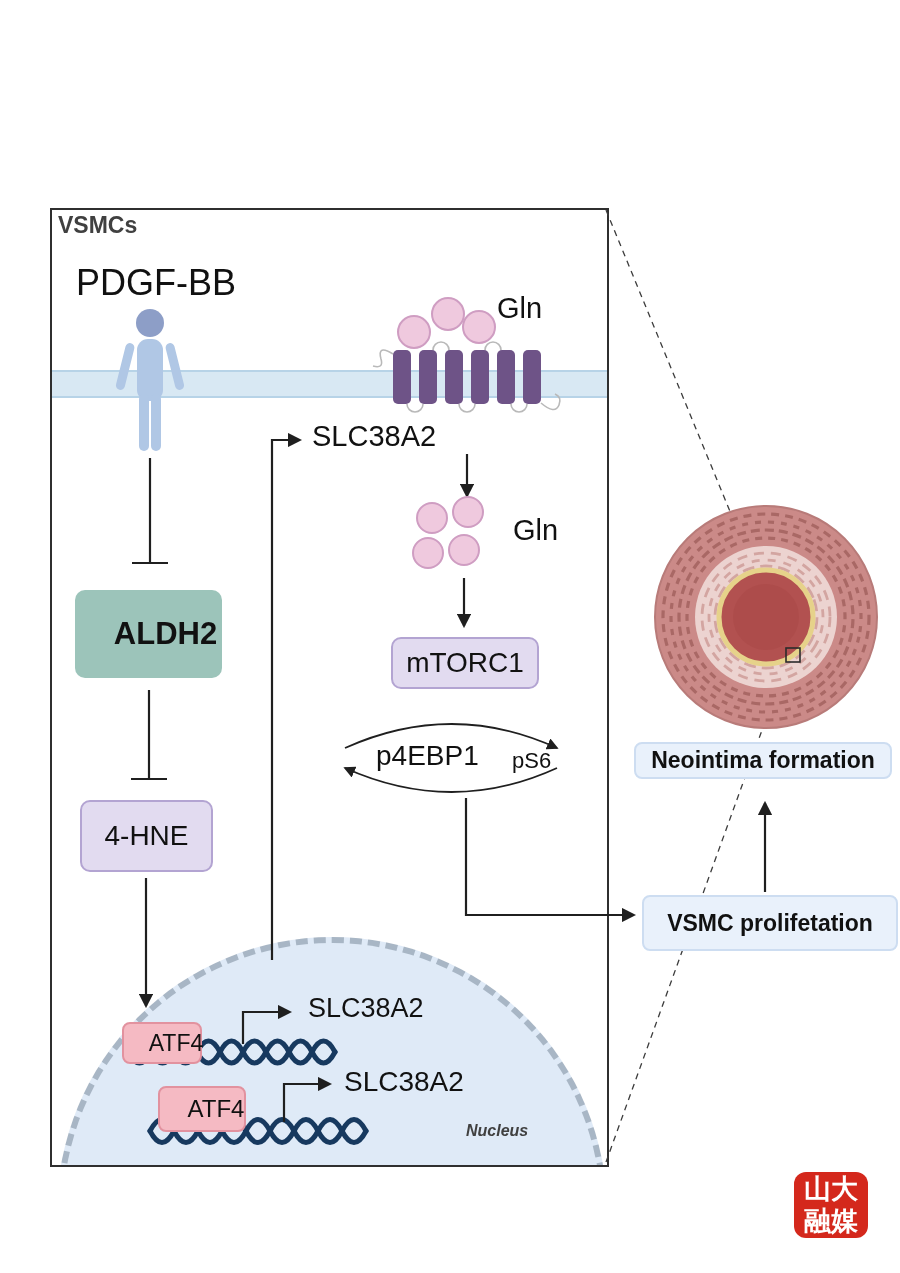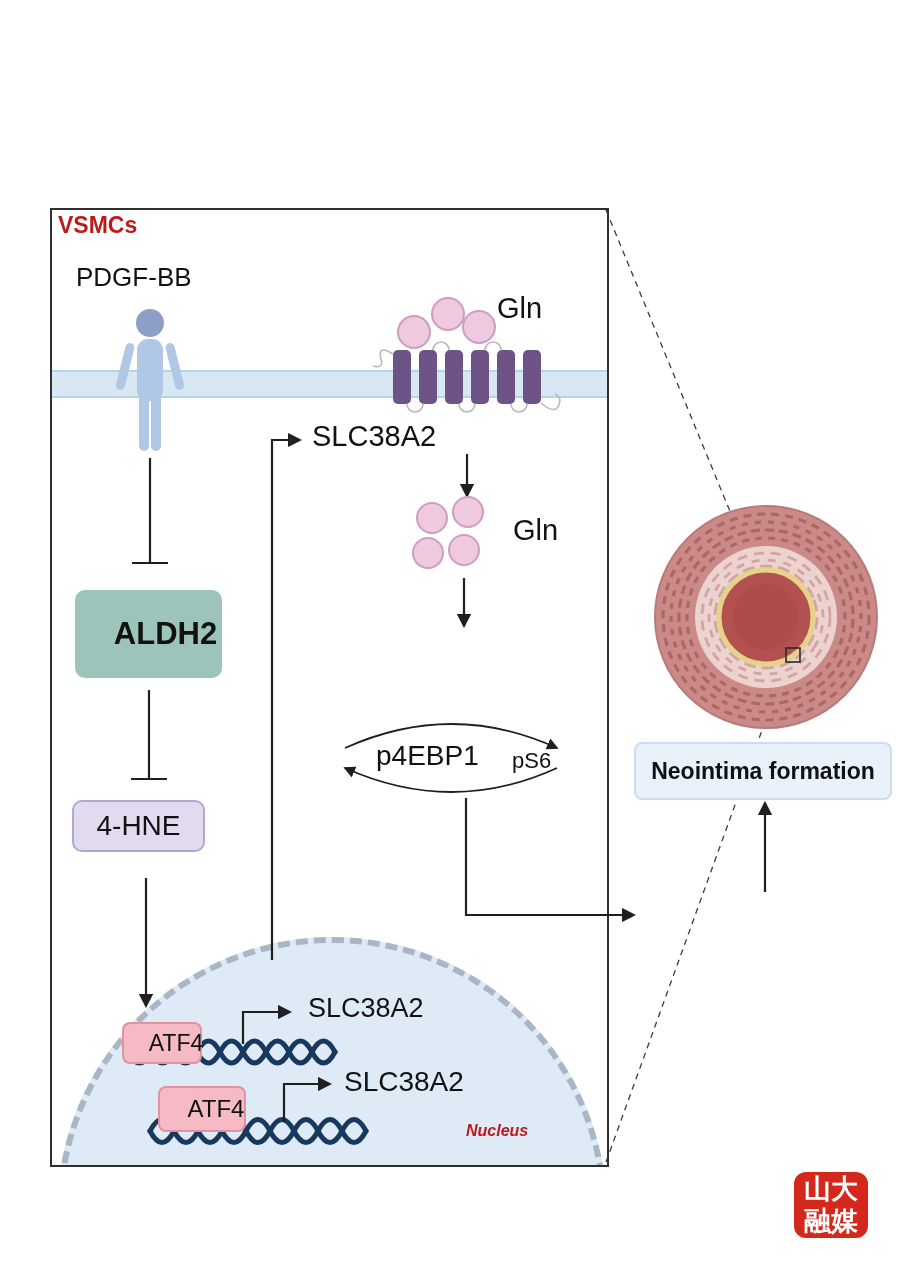--- a/index.html
+++ b/index.html
@@ -8,24 +8,24 @@
   .cell-box{position:absolute;left:50px;top:208px;width:555px;height:955px;
             border:2px solid #2f2f2f;background:#ffffff;overflow:hidden;}
   .membrane{position:absolute;left:0;top:160px;width:100%;height:24px;background:#d8e8f3;
             border-top:2px solid #b7d3e7;border-bottom:2px solid #b7d3e7;}
   .nucleus{position:absolute;left:5px;top:727px;width:550px;height:550px;border-radius:50%;
            background:#dfeaf7;border:6px dashed #a8b6c5;box-sizing:border-box;}
   .overlay{position:absolute;left:0;top:0;width:900px;height:1273px;pointer-events:none;}
   .lbl{position:absolute;color:#111;white-space:nowrap;}
   .box{position:absolute;display:flex;align-items:center;justify-content:center;
        color:#111;box-sizing:border-box;}
-  .orange{color:#b91c1c;font-weight:bold;}
+  .orange{color:#404040;font-weight:bold;}
   .aldh2{left:75px;top:590px;width:147px;height:88px;background:#9cc4ba;border-radius:10px;
          font-size:31px;font-weight:bold;padding-left:34px;}
-  .hne{left:72px;top:800px;width:133px;height:52px;background:#e2dbf0;border:2px solid #b3a4d2;
+  .hne{left:80px;top:800px;width:133px;height:72px;background:#e2dbf0;border:2px solid #b3a4d2;
        border-radius:10px;font-size:28px;}
   .mtorc1{left:391px;top:637px;width:148px;height:52px;background:#e2dbf0;border:2px solid #b3a4d2;
           border-radius:10px;font-size:28px;}
   .atf4{background:#f5bac3;border:2px solid #e2929f;border-radius:8px;font-size:23px;padding-left:28px;}
   .rightbox{background:#e9f1fb;border:2px solid #cdddf1;border-radius:8px;
             font-size:23px;font-weight:bold;}
   .logo{left:794px;top:1172px;width:74px;height:66px;background:#d4281c;border-radius:12px;
         flex-direction:column;color:#fff;font-weight:bold;font-size:27px;line-height:32px;}
 </style>
 </head>
@@ -148,58 +148,64 @@
     <g fill="none" stroke="#17395f" stroke-width="5" stroke-linecap="round">
       <path d="M150 1131 q12 -23 24 0 t24 0 t24 0 t24 0 t24 0 t24 0 t24 0 t24 0 t24 0"></path>
       <path d="M150 1131 q12 23 24 0 t24 0 t24 0 t24 0 t24 0 t24 0 t24 0 t24 0 t24 0"></path>
     </g>
 
     <path d="M284 1122 L284 1084 L330 1084" fill="none" stroke="#1f1f1f" stroke-width="2.2" marker-end="url(#arr)"></path>
   </svg>
 
   <div class="lbl orange" style="left:58px;top:212px;font-size:23px;">VSMCs</div>
 
-  <div class="lbl" style="left:76px;top:262px;font-size:26px;">PDGF-BB</div>
+  <div class="lbl" style="left:76px;top:262px;font-size:36px;">PDGF-BB</div>
 
   <div class="lbl" style="left:312px;top:420px;font-size:29px;">SLC38A2</div>
 
   <div class="lbl" style="left:497px;top:292px;font-size:29px;">Gln</div>
 
   <div class="lbl" style="left:513px;top:514px;font-size:29px;">Gln</div>
 
   <div class="box aldh2">
     <span>ALDH2</span>
   </div>
 
   <div class="box hne">
     <span>4-HNE</span>
   </div>
 
+  <div class="box mtorc1">
+    <span>mTORC1</span>
+  </div>
 
   <div class="lbl" style="left:330px;top:740px;font-size:28px;margin-left:46px;">p4EBP1</div>
 
   <div class="lbl" style="left:512px;top:748px;font-size:22px;">pS6</div>
 
   <div class="lbl orange" style="left:466px;top:1122px;font-size:16px;font-style:italic;">Nucleus</div>
 
   <div class="box atf4" style="left:122px;top:1022px;width:80px;height:42px;">
     <span>ATF4</span>
   </div>
 
   <div class="lbl" style="left:308px;top:993px;font-size:27px;">SLC38A2</div>
 
   <div class="box atf4" style="left:158px;top:1086px;width:88px;height:46px;font-size:24px;">
     <span>ATF4</span>
   </div>
 
   <div class="lbl" style="left:344px;top:1066px;font-size:28px;">SLC38A2</div>
 
-  <div class="box rightbox" style="left:634px;top:742px;width:258px;height:58px;">
+  <div class="box rightbox" style="left:634px;top:742px;width:258px;height:37px;">
     <span>Neointima formation</span>
   </div>
 
+  <div class="box rightbox" style="left:642px;top:895px;width:256px;height:56px;">
+    <span>VSMC prolifetation</span>
+  </div>
 
   <div class="box logo">
     <span>山大</span>
     <span>融媒</span>
   </div>
 
 </div>
 
 </body></html>

